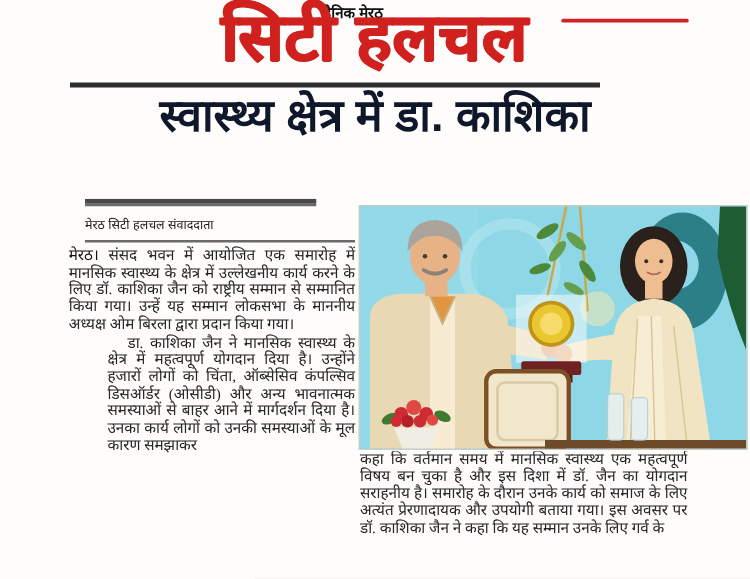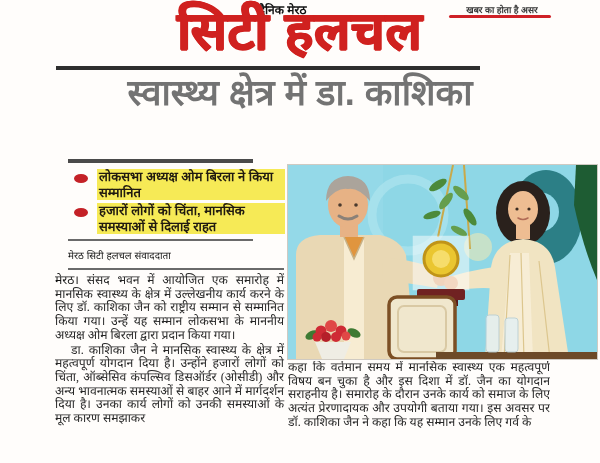--- a/index.html
+++ b/index.html
@@ -30,21 +30,21 @@
     letter-spacing:1px;
     text-shadow:1px 0 0 #d0211f,-1px 0 0 #d0211f,0 1px 0 #d0211f;
   }
   .masthead-rule{
     position:absolute;top:66px;left:56px;width:424px;height:3.5px;
     background:#2e2e2e;
   }
   
   .headline{
     position:absolute;top:71px;left:0;width:600px;text-align:center;
-    font-size:36px;line-height:43px;font-weight:800;color:#737373;
+    font-size:36px;line-height:43px;font-weight:800;color:#0f172a;
     letter-spacing:0;
   }
   
   .left-col{
     position:absolute;left:55px;top:159px;width:230px;height:304px;
     overflow:hidden;
   }
   .rule-thick{margin-left:13px;width:185px;height:4px;background:#4a4a4a;}
   .rule-thin{margin-left:13px;width:185px;height:2px;background:#6a6a6a;}
   .rule-byline{margin-left:13px;width:216px;height:2px;background:#6a6a6a;}
@@ -61,61 +61,50 @@
   }
   .byline{
     margin:7px 0 6px 13px;font-size:10px;font-weight:normal;color:#161616;
   }
   .body-text{
     font-family:"Liberation Serif","DejaVu Serif",serif;
     font-size:12.2px;line-height:13.7px;text-align:justify;color:#262626;
     margin:4px 0 0 0;width:229px;
   }
   .body-text p{margin:0 0 1px 0;}
-  .body-text p.indent{text-indent:16px;}
+  .body-text p.indent{text-indent:16px;margin-left:31px;}
   .lead{font-weight:normal;color:#111;}
   
   .photo{
     position:absolute;left:287px;top:164px;width:309px;height:194px;
     border:1px solid #cfcac2;background:#8ed7e6;overflow:hidden;
   }
   .photo svg{display:block;}
   .right-col{
     position:absolute;left:288px;top:361px;width:262px;height:124px;
     overflow:hidden;
   }
 </style>
 </head>
 <body>
 
 <div class="page">
 
   <div class="daily-name">दैनिक मेरठ</div>
-  <div class="slogan">खबर का होता है असर</div>
   <div class="slogan-rule"></div>
 
   <div class="masthead">सिटी हलचल</div>
   <div class="masthead-rule"></div>
 
   <div class="headline">
     <span>स्वास्थ्य क्षेत्र में डा. काशिका</span><br>
   </div>
 
   <div class="left-col">
     <div class="rule-thick"></div>
-    <ul class="bullets">
-      <li>
-        <span class="bullet-dot"></span>
-        <span class="bullet-text">लोकसभा अध्यक्ष ओम बिरला ने किया सम्मानित</span>
-      </li>
-      <li>
-        <span class="bullet-dot"></span>
-        <span class="bullet-text">हजारों लोगों को चिंता, मानसिक समस्याओं से दिलाई राहत</span>
-      </li>
-    </ul>
     <div class="rule-thin"></div>
     <div class="byline">मेरठ सिटी हलचल संवाददाता</div>
     <div class="rule-byline"></div>
     <div class="body-text">
       <p><span class="lead">मेरठ।</span> <span>संसद भवन में आयोजित एक समारोह में मानसिक स्वास्थ्य के क्षेत्र में उल्लेखनीय कार्य करने के लिए डॉ. काशिका जैन को राष्ट्रीय सम्मान से सम्मानित किया गया। उन्हें यह सम्मान लोकसभा के माननीय अध्यक्ष ओम बिरला द्वारा प्रदान किया गया।</span></p>
       <p class="indent">डा. काशिका जैन ने मानसिक स्वास्थ्य के क्षेत्र में महत्वपूर्ण योगदान दिया है। उन्होंने हजारों लोगों को चिंता, ऑब्सेसिव कंपल्सिव डिसऑर्डर (ओसीडी) और अन्य भावनात्मक समस्याओं से बाहर आने में मार्गदर्शन दिया है। उनका कार्य लोगों को उनकी समस्याओं के मूल कारण समझाकर</p>
     </div>
   </div>
 
   <div class="photo">

